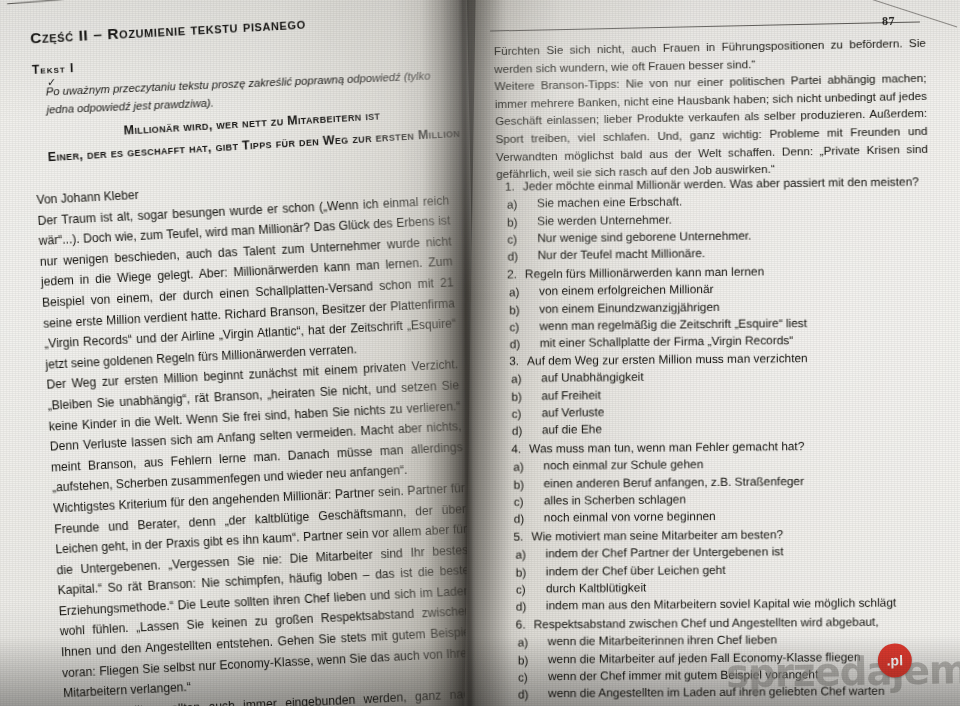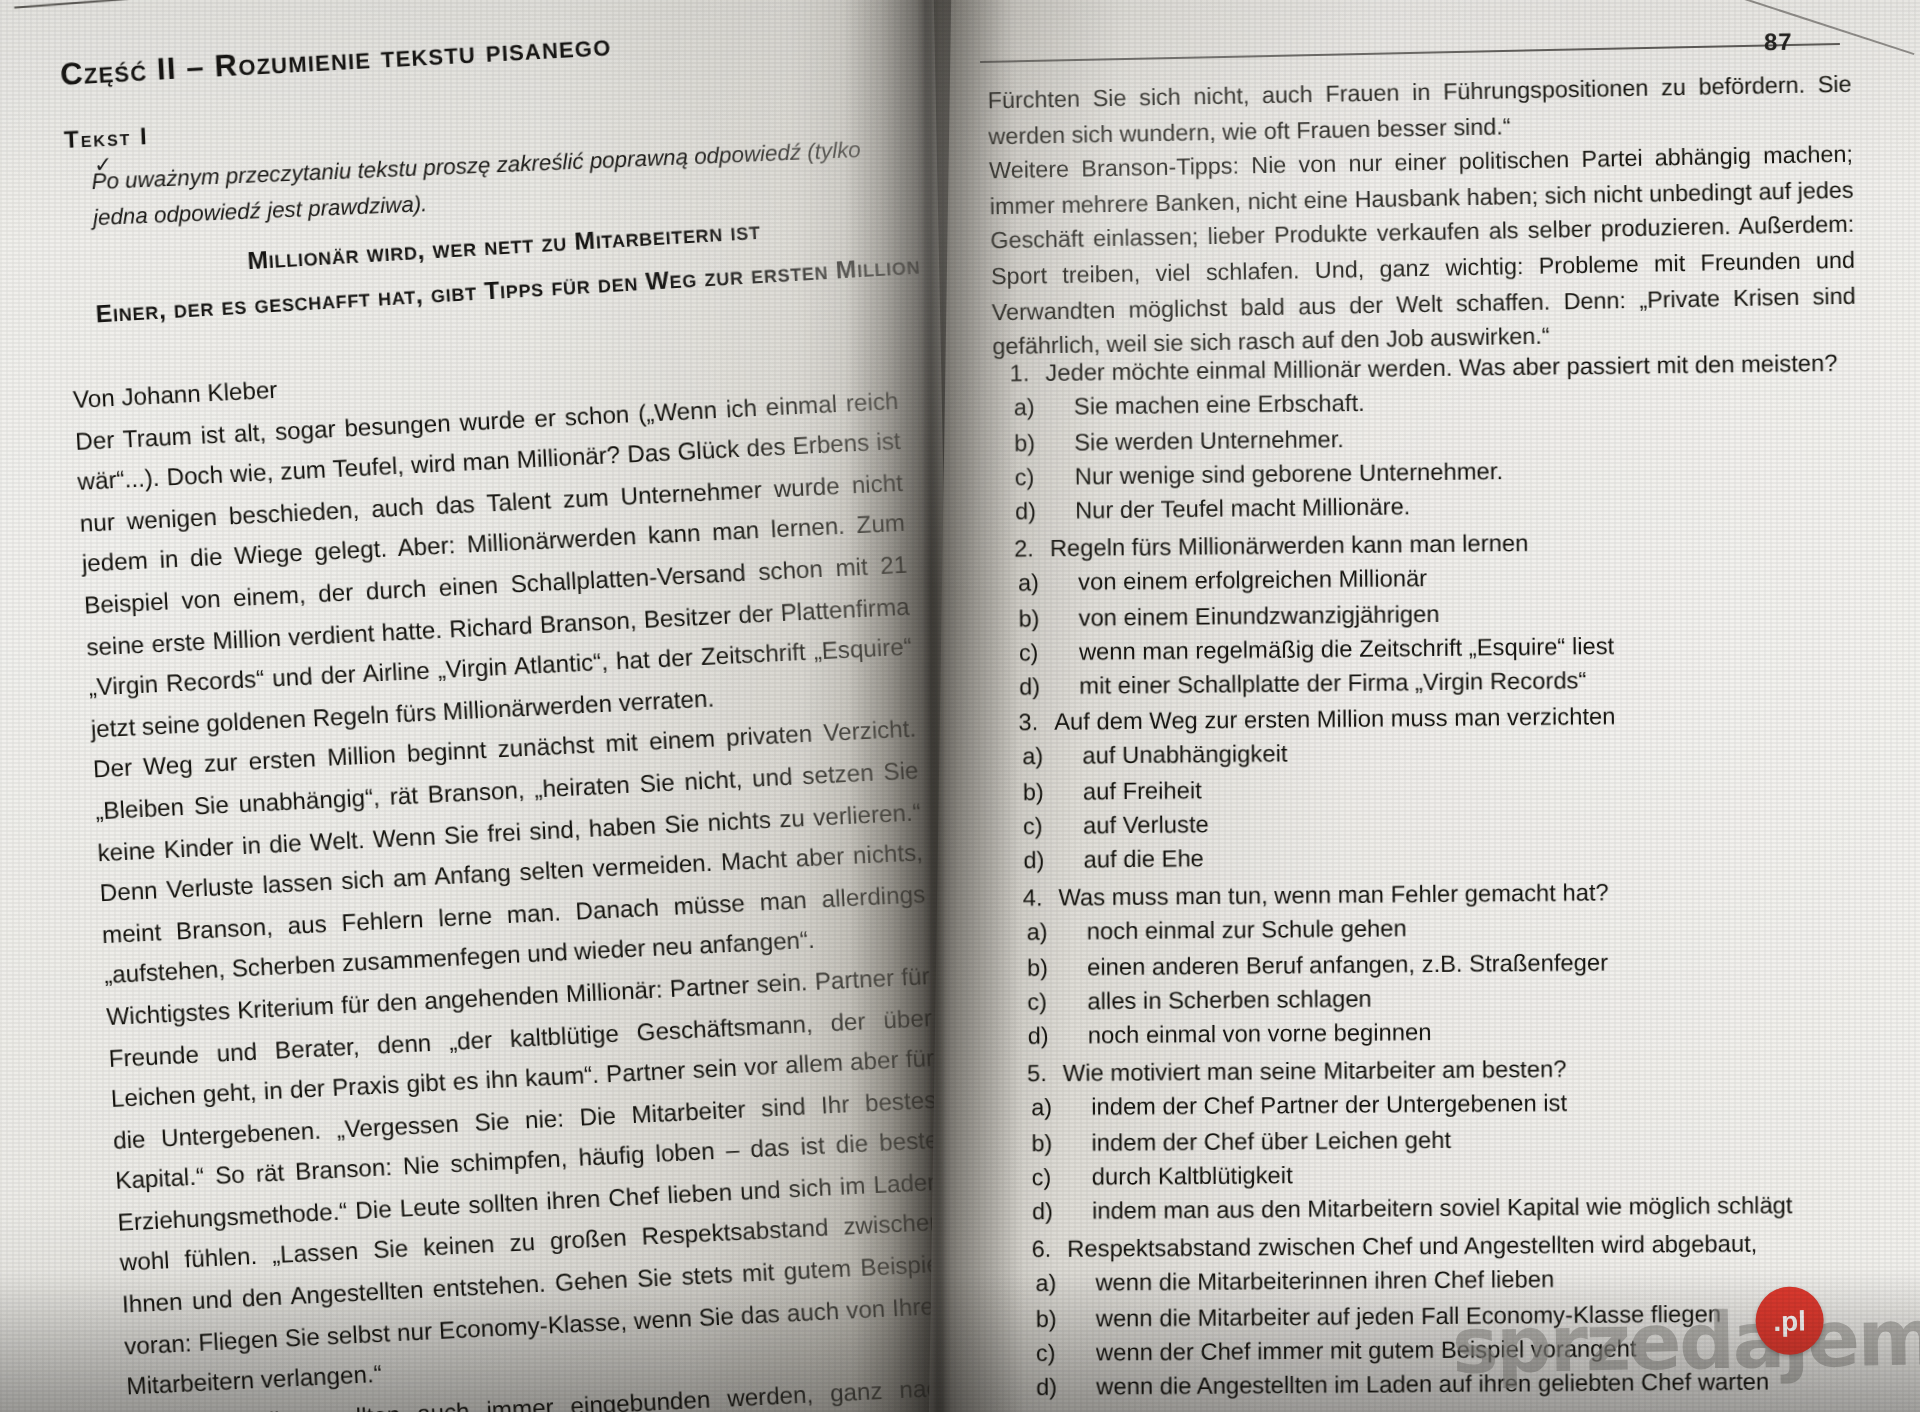--- a/index.html
+++ b/index.html
@@ -155,20 +155,21 @@
     transform:rotate(-1.1deg);
     pointer-events:none;
   }
 
   
   .r-pageno{
     left:882px;top:14px;
     font-size:12px;font-weight:600;letter-spacing:.5px;
     transform:rotate(-1deg);
     color:#232220;
+    font-family:Liberation Serif, serif;
   }
   .r-intro{
     left:495px;top:38px;width:432px;
     font-size:11.7px;line-height:17.6px;
     transform:rotate(-1.1deg);
     text-align:justify;
     color:#16150f;
   }
   .r-questions{
     left:494px;top:176px;width:448px;

